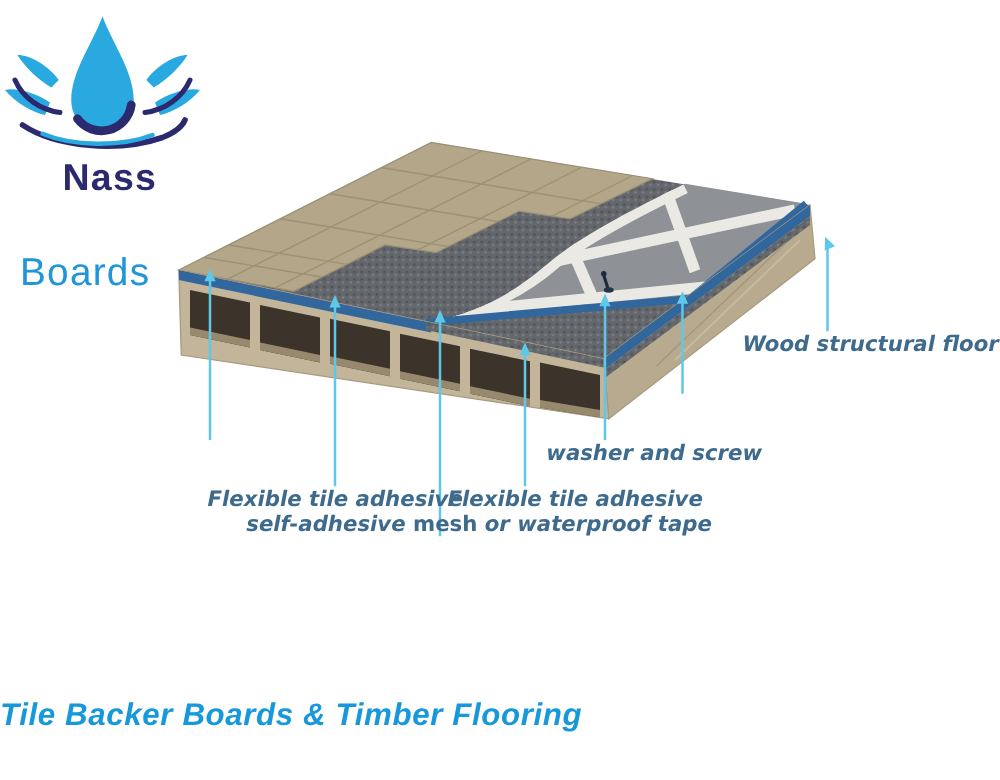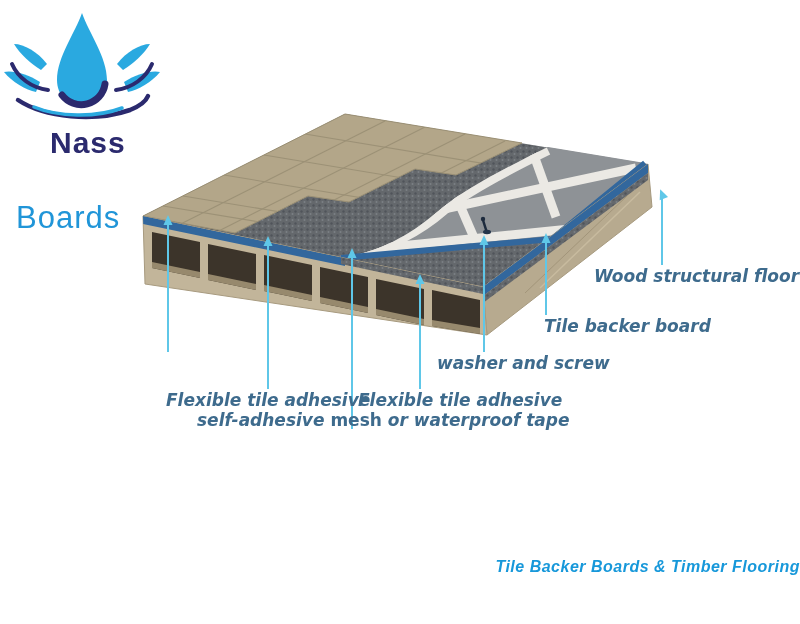--- a/index.html
+++ b/index.html
@@ -15,22 +15,22 @@
           font-size:17px;font-style:italic;font-weight:600;color:#3e6b8d;white-space:nowrap;}
   .dlabel .rg{font-style:normal;}
   .lbl-ceramic{left:112px;top:353px;}
   .lbl-flex-left{left:166px;top:390px;}
   .lbl-flex-right{left:358px;top:390px;}
   .lbl-washer{left:437px;top:353px;text-align:right;}
   .lbl-mesh{left:197px;top:410px;}
   .lbl-backer{left:544px;top:316px;}
   .lbl-wood{left:566px;top:266px;margin-left:28px;}
   
-  .footer-title{position:absolute;left:0;top:558px;width:800px;text-align:right;
-                font-size:16px;font-weight:700;font-style:italic;color:#1798da;
+  .footer-title{position:absolute;left:0;top:558px;width:800px;text-align:left;
+                font-size:25px;font-weight:700;font-style:italic;color:#1798da;
                 letter-spacing:0.5px;}
   svg{position:absolute;left:0;top:0;}
 </style>
 </head>
 <body>
 
 <div class="canvas">
 
   <svg width="180" height="230" viewBox="0 0 180 230">
     <g>
@@ -165,19 +165,18 @@
 
 
   <div class="dlabel lbl-flex-left">Flexible tile adhesive</div>
 
   <div class="dlabel lbl-flex-right">Flexible tile adhesive</div>
 
   <div class="dlabel lbl-washer">washer and screw</div>
 
   <div class="dlabel lbl-mesh"><span>self-adhesive </span><span class="rg">mesh </span><span>or waterproof tape</span></div>
 
-  <div class="dlabel lbl-backer">Tile backer board</div>
 
   <div class="dlabel lbl-wood">Wood structural floor</div>
 
   <div class="footer-title">Tile Backer Boards &amp; Timber Flooring</div>
 
 </div>
 
 </body></html>

